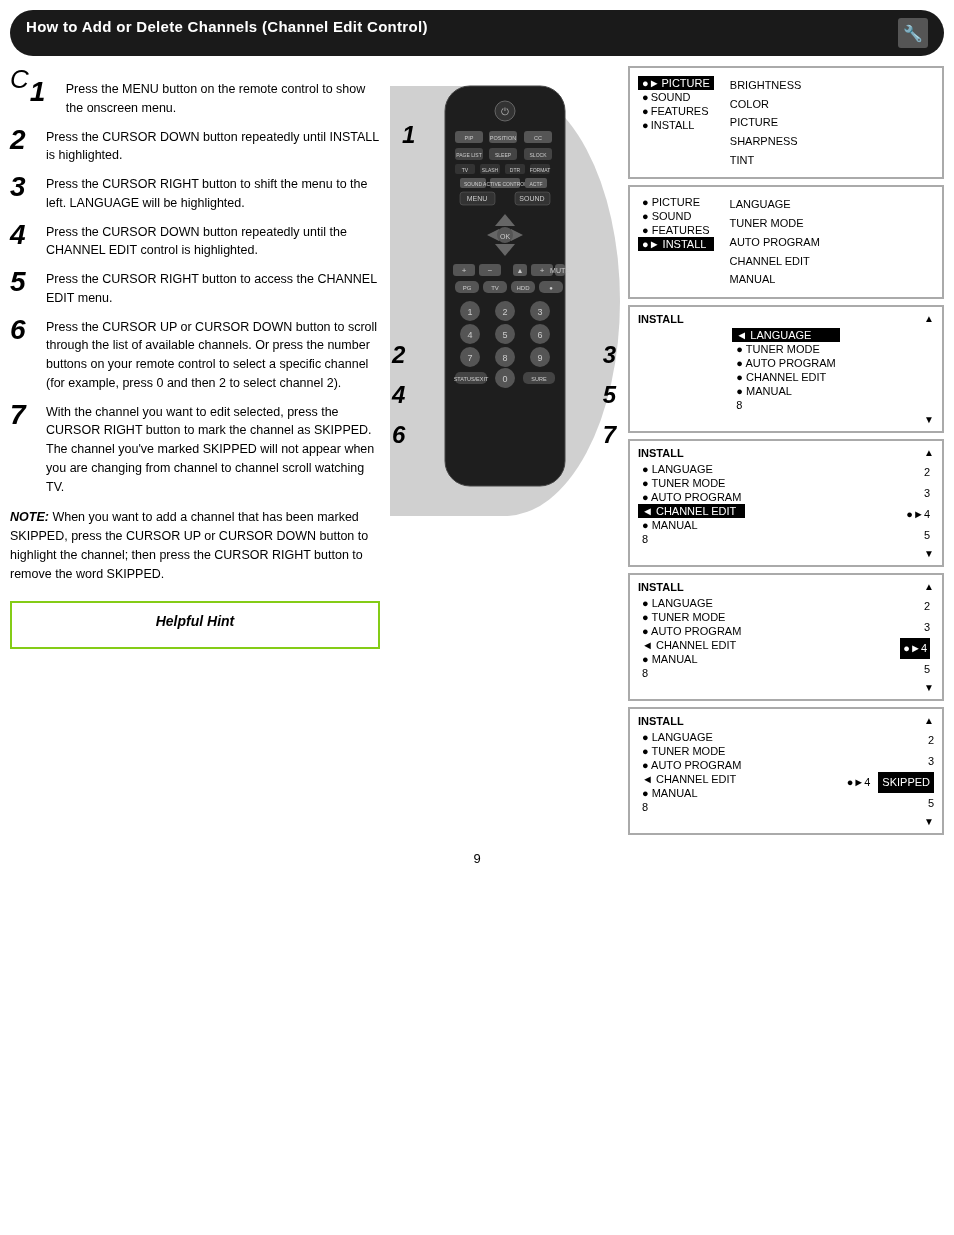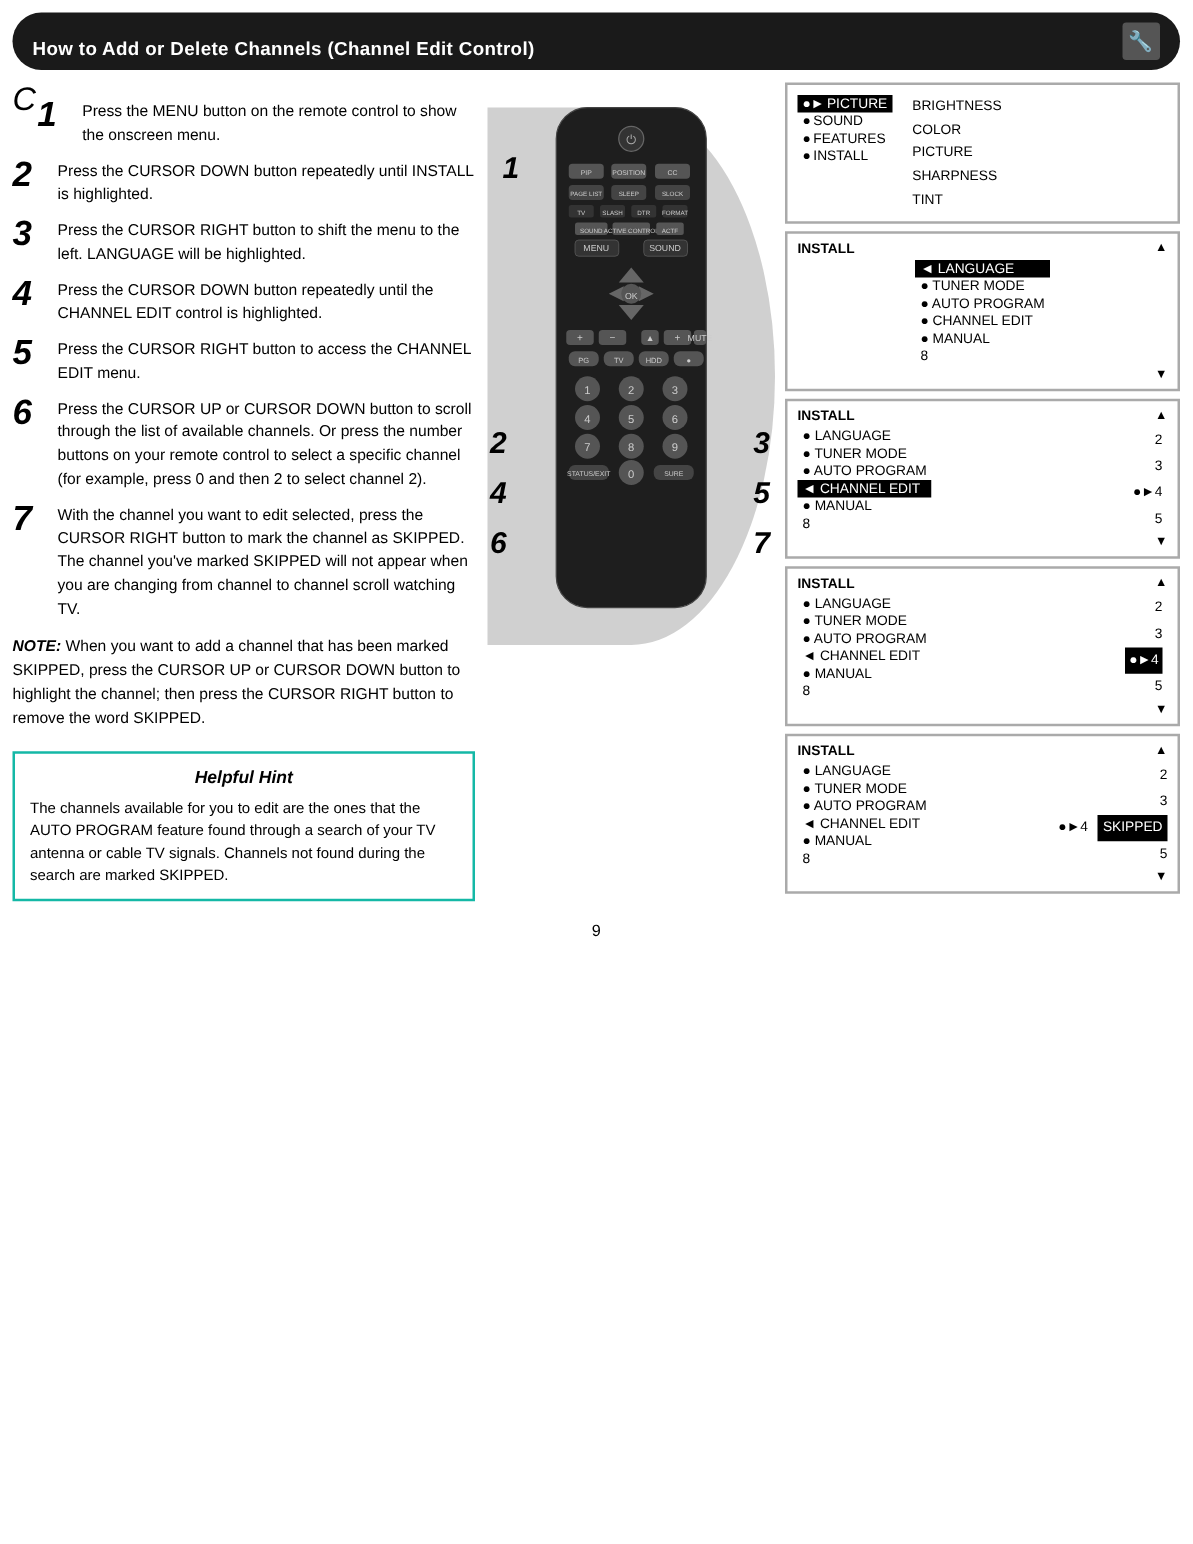--- a/index.html
+++ b/index.html
@@ -53,21 +53,21 @@
       font-size: 12.5px;
       line-height: 1.5;
     }
     .note-section strong {
       font-weight: bold;
       font-style: italic;
     }
 
     
     .helpful-hint {
-      border: 2px solid #14b8a6;
+      border: 2px solid #84cc16;
       padding: 10px 12px;
       margin-top: 18px;
     }
     .helpful-hint h3 {
       font-size: 14px;
       font-style: italic;
       font-weight: bold;
       text-align: center;
       margin-bottom: 8px;
     }
@@ -80,21 +80,21 @@
     .right-col {
       flex: 1;
       display: flex;
       flex-direction: column;
       gap: 6px;
     }
   </style>
 </head>
 <body>
 
-<div style="background:#1a1a1a;color:#fff;padding:8px 16px;display:flex;align-items:flex-end;justify-content:space-between;margin:10px 10px 0 10px;border-radius:23px;">
+<div style="background:#1a1a1a;color:#fff;padding:8px 16px;display:flex;align-items:flex-start;justify-content:space-between;margin:10px 10px 0 10px;border-radius:23px;">
   <h1 style="font-size:15px;font-weight:bold;letter-spacing:0.3px;font-family:Arial,sans-serif;">How to Add or Delete Channels (Channel Edit Control)</h1>
   <div style="width:30px;height:30px;background:#555;border-radius:3px;display:flex;align-items:center;justify-content:center;font-size:16px;">🔧</div>
 </div>
 
 <div class="main-content">
 
   <div class="left-col">
 
     <div style="font-size:12px;font-style:italic;margin-bottom:14px;line-height:1.5;">
       <span style="font-size:26px;font-style:italic;float:left;line-height:1;margin-right:1px;">C</span>
@@ -155,21 +155,20 @@
       </div>
     </div>
 
     <div class="note-section">
       <strong>NOTE:</strong>
       <span>  When you want to add a channel that has been marked SKIPPED, press the CURSOR UP or CURSOR DOWN button to highlight the channel; then press the CURSOR RIGHT button to remove the word SKIPPED.</span>
     </div>
 
     <div class="helpful-hint">
       <h3><em>Helpful Hint</em></h3>
-      <p>The channels available for you to edit are the ones that the AUTO PROGRAM feature found through a search of your TV antenna or cable TV signals. Channels not found during the search are marked SKIPPED.</p>
     </div>
 
   </div>
 
   <div class="right-col">
 
     <div style="display:flex;gap:8px;position:relative;">
 
       <div style="position:absolute;width:230px;height:430px;background:#d0d0d0;border-radius:0 60% 60% 0;left:0;top:20px;z-index:0;"></div>
 
@@ -313,20 +312,37 @@
             <div style="font-size:11px;line-height:1.7;">
               <div>BRIGHTNESS</div>
               <div>COLOR</div>
               <div>PICTURE</div>
               <div>SHARPNESS</div>
               <div>TINT</div>
             </div>
           </div>
         </div>
 
+        <div style="border:2px solid #aaa;background:#fff;padding:8px;font-size:11px;">
+          <div style="display:flex;gap:16px;">
+            <div>
+              <div style="padding:1px 4px;font-size:11px;">● PICTURE</div>
+              <div style="padding:1px 4px;font-size:11px;">● SOUND</div>
+              <div style="padding:1px 4px;font-size:11px;">● FEATURES</div>
+              <div style="background:#000;color:#fff;padding:1px 4px;font-size:11px;">●► INSTALL</div>
+            </div>
+            <div style="font-size:11px;line-height:1.7;">
+              <div>LANGUAGE</div>
+              <div>TUNER MODE</div>
+              <div>AUTO PROGRAM</div>
+              <div>CHANNEL EDIT</div>
+              <div>MANUAL</div>
+            </div>
+          </div>
+        </div>
 
         <div style="border:2px solid #aaa;background:#fff;padding:6px 8px;font-size:11px;">
           <div style="display:flex;justify-content:space-between;margin-bottom:3px;">
             <span style="font-weight:bold;font-size:11px;">INSTALL</span>
             <span style="font-size:10px;">▲</span>
           </div>
           <div style="display:flex;justify-content:center;">
             <div>
               <div style="background:#000;color:#fff;padding:1px 4px;font-size:11px;display:flex;align-items:center;gap:2px;">◄ LANGUAGE</div>
               <div style="padding:1px 4px;font-size:11px;">● TUNER MODE</div>

